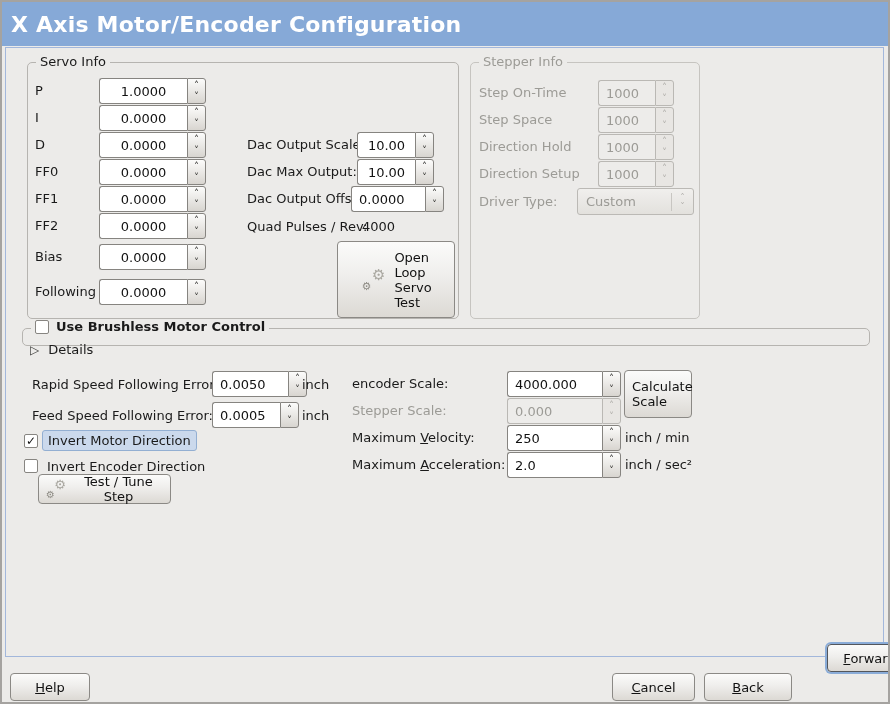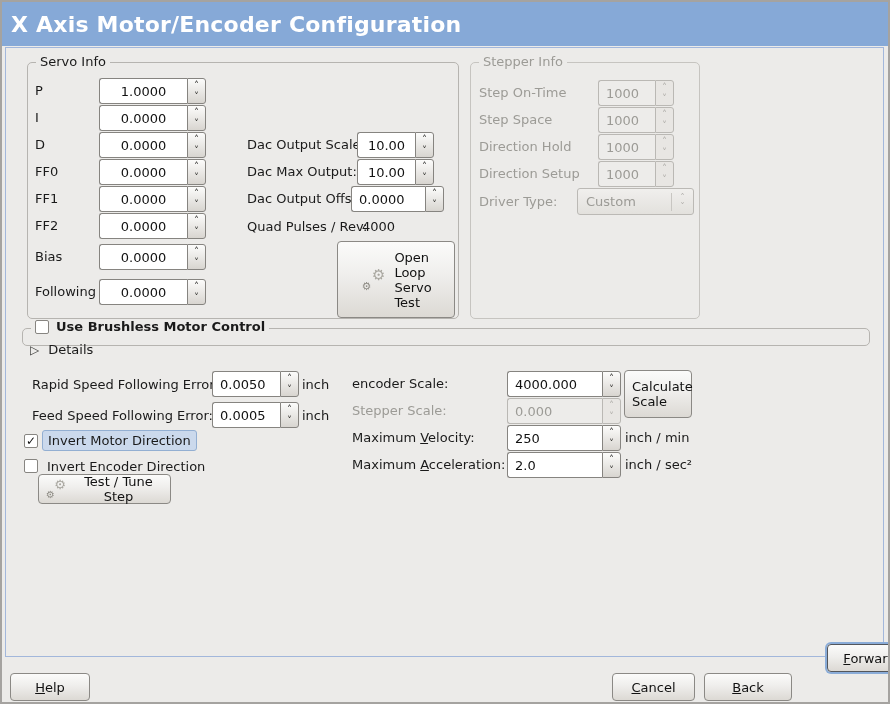--- a/index.html
+++ b/index.html
@@ -258,21 +258,21 @@
       <span class="lbl b" style="position:relative;">Use Brushless Motor Control</span>
     </span>
     <div class="expander" style="left:7px;top:13px;">
       <span class="tri">▷</span>
       <span>Details</span>
     </div>
   </div>
 
   <span class="lbl" style="left:30px;top:375px;">Rapid Speed Following Error:</span>
   <div class="spin" style="left:210px;top:369px;">
-    <div class="entry" style="width:68px;">0.0050</div>
+    <div class="entry" style="width:76px;">0.0050</div>
     <div class="btns">
         <span class="b">˄</span>
         <span class="b">˅</span>
       </div>
   </div>
   <span class="lbl" style="left:300px;top:375px;">inch</span>
 
   <span class="lbl" style="left:30px;top:406px;">Feed Speed Following Error:</span>
   <div class="spin" style="left:210px;top:400px;">
     <div class="entry" style="width:68px;">0.0005</div>

